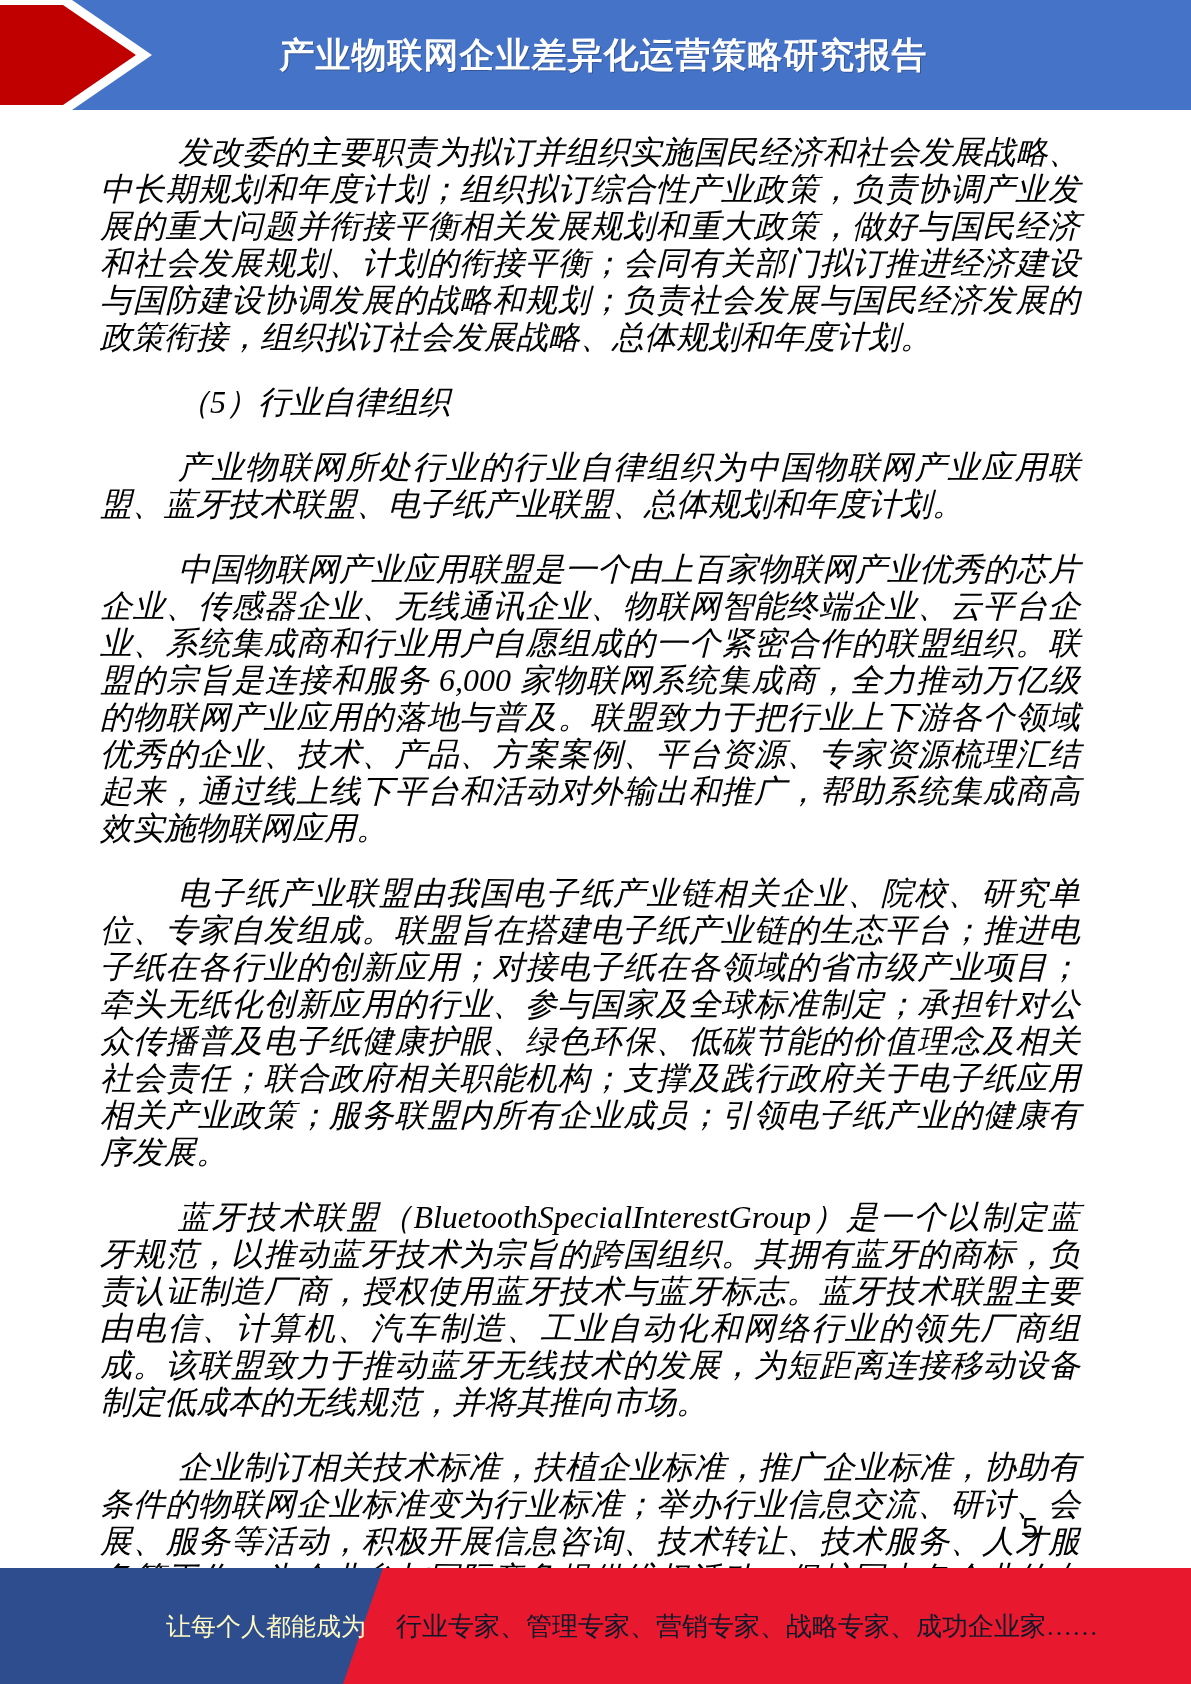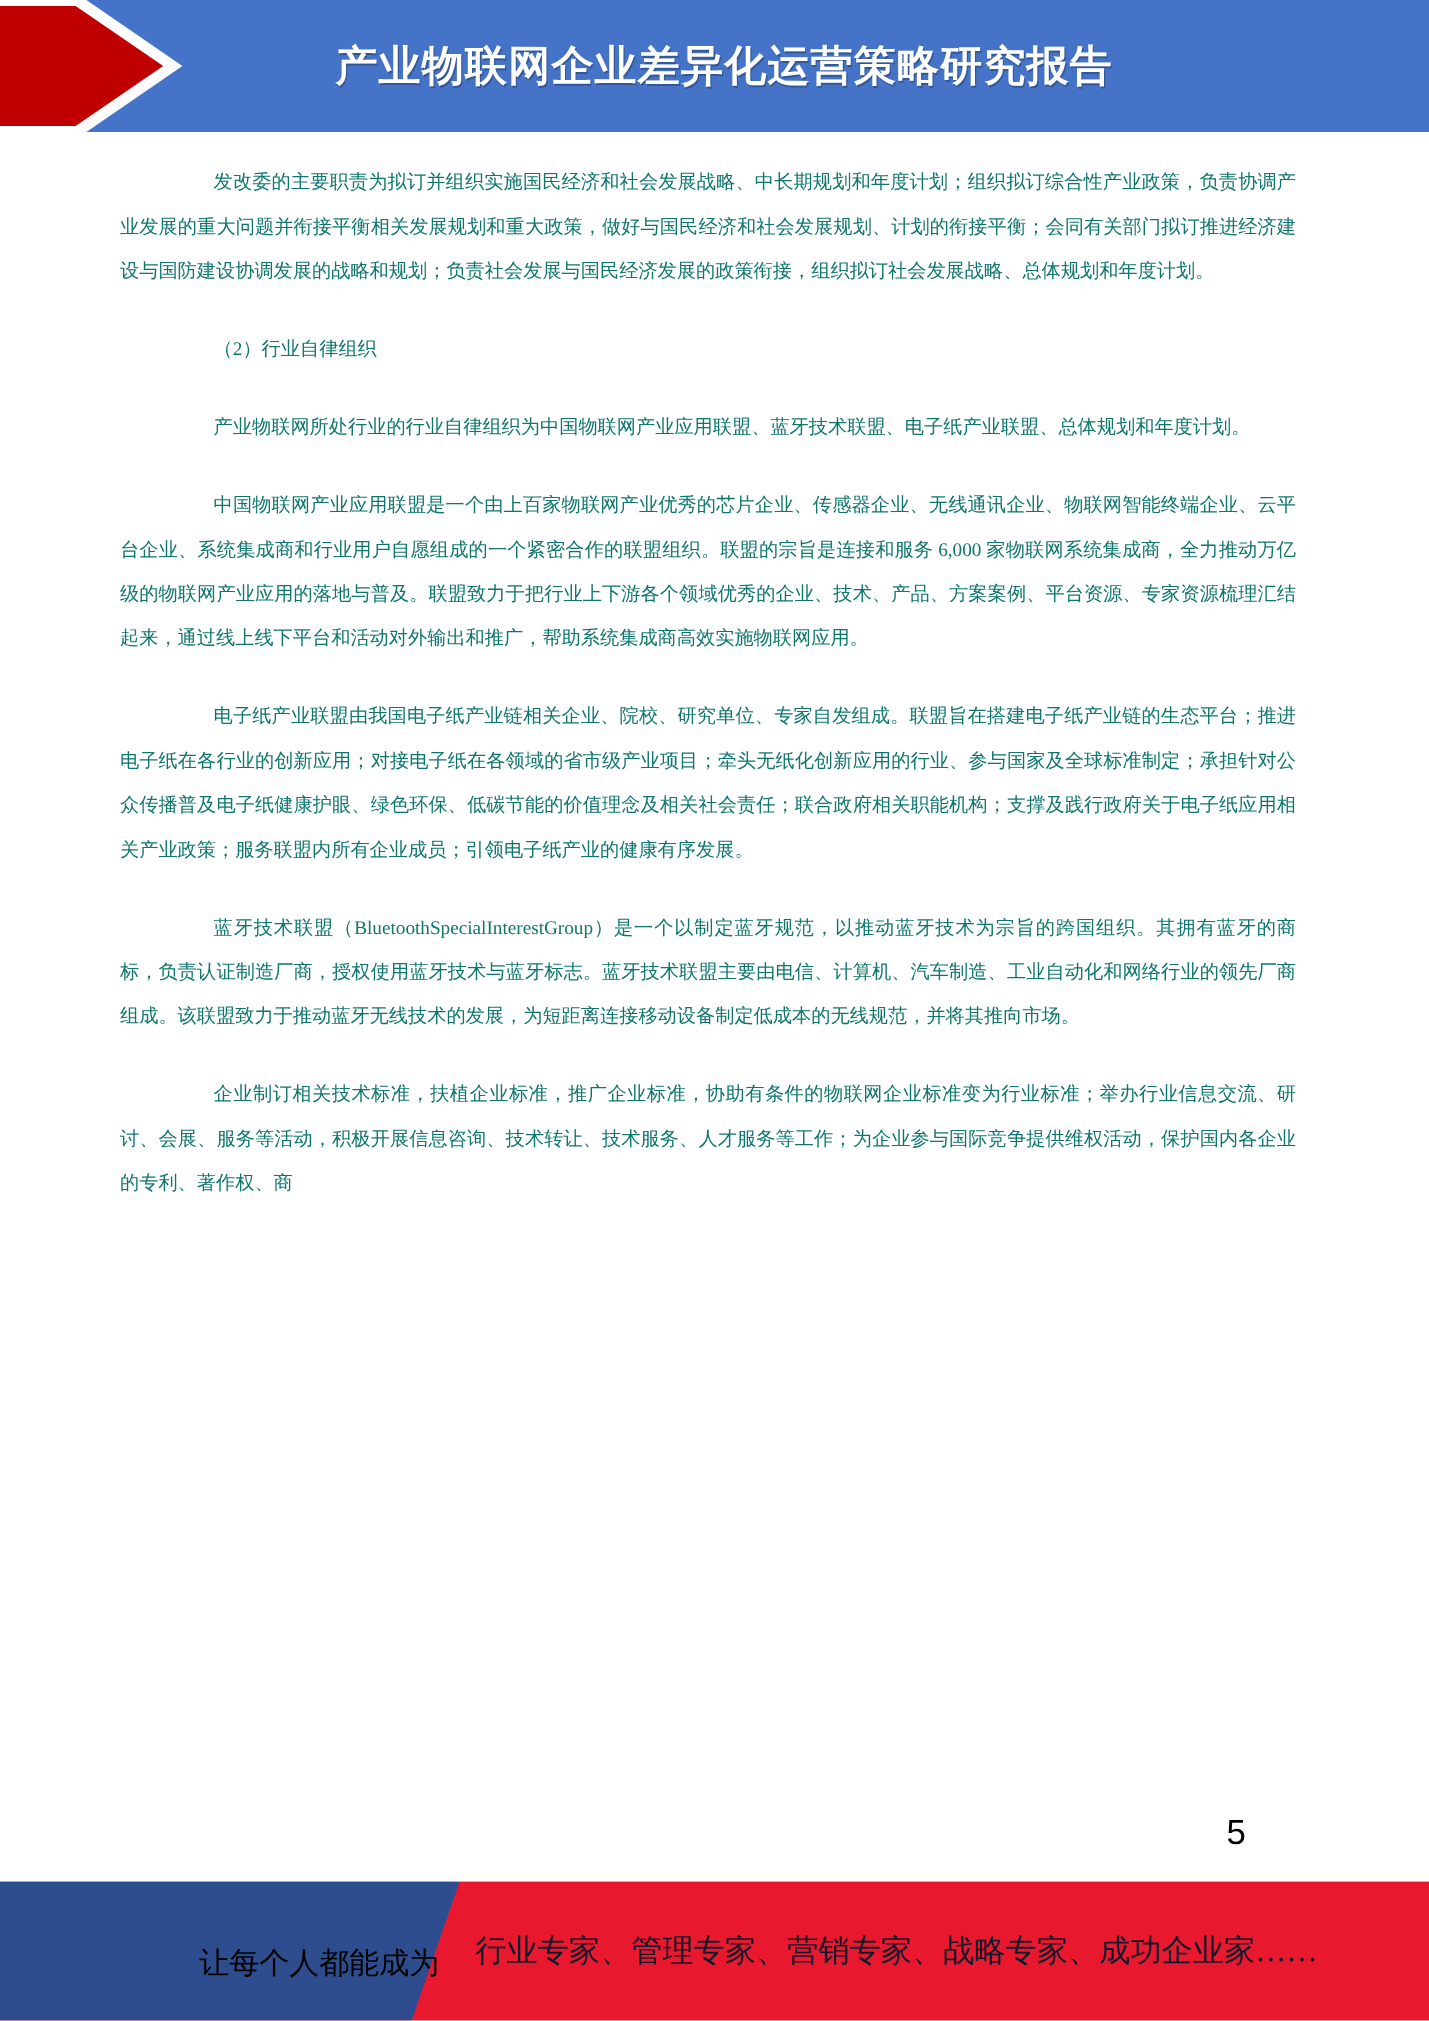--- a/index.html
+++ b/index.html
@@ -51,24 +51,25 @@
     text-shadow: 1px 1px 0 rgba(0,0,0,0.25);
     padding-left: 16px;
   }
 
   
   .body-text {
     position: absolute;
     top: 134px;
     left: 100px;
     width: 980px;
-    color: #0f766e;
-    font-size: 16px;
+    color: #000000;
+    font-size: 32px;
     line-height: 37px;
     text-align: justify;
+    font-style: italic;
   }
   .body-text p {
     margin: 0 0 28px 0;
     text-indent: 78px;
   }
 
   
   .page-number {
     position: absolute;
     left: 1022px;
@@ -94,24 +95,23 @@
     width: 400px;
     height: 116px;
     background: #2e4d8e;
     clip-path: polygon(0 0, 383px 0, 343px 100%, 0 100%);
   }
   .footer-slogan-left {
     position: absolute;
     left: 166px;
     top: 50%;
     transform: translateY(-50%);
-    color: #000000;
+    color: #fef9c3;
     font-size: 25px;
     white-space: nowrap;
-    margin-top: 10px;
   }
   .footer-slogan-right {
     position: absolute;
     left: 396px;
     top: 50%;
     transform: translateY(-50%);
     color: #0f172a;
     font-size: 26px;
     white-space: nowrap;
   }
@@ -124,21 +124,21 @@
   <header class="banner">
     <svg class="banner-arrow" viewBox="0 0 160 110" xmlns="http://www.w3.org/2000/svg" aria-hidden="true">
       <polygon points="0,0 72,0 152,55 72,110 0,110" fill="#ffffff"></polygon>
       <polygon points="0,5 63,5 136,55 63,105 0,105" fill="#c00000"></polygon>
     </svg>
     <h1 class="banner-title">产业物联网企业差异化运营策略研究报告</h1>
   </header>
 
   <main class="body-text">
     <p>发改委的主要职责为拟订并组织实施国民经济和社会发展战略、中长期规划和年度计划；组织拟订综合性产业政策，负责协调产业发展的重大问题并衔接平衡相关发展规划和重大政策，做好与国民经济和社会发展规划、计划的衔接平衡；会同有关部门拟订推进经济建设与国防建设协调发展的战略和规划；负责社会发展与国民经济发展的政策衔接，组织拟订社会发展战略、总体规划和年度计划。</p>
-    <p>（2）行业自律组织</p>
+    <p>（5）行业自律组织</p>
     <p>产业物联网所处行业的行业自律组织为中国物联网产业应用联盟、蓝牙技术联盟、电子纸产业联盟、总体规划和年度计划。</p>
     <p>中国物联网产业应用联盟是一个由上百家物联网产业优秀的芯片企业、传感器企业、无线通讯企业、物联网智能终端企业、云平台企业、系统集成商和行业用户自愿组成的一个紧密合作的联盟组织。联盟的宗旨是连接和服务 6,000 家物联网系统集成商，全力推动万亿级的物联网产业应用的落地与普及。联盟致力于把行业上下游各个领域优秀的企业、技术、产品、方案案例、平台资源、专家资源梳理汇结起来，通过线上线下平台和活动对外输出和推广，帮助系统集成商高效实施物联网应用。</p>
     <p>电子纸产业联盟由我国电子纸产业链相关企业、院校、研究单位、专家自发组成。联盟旨在搭建电子纸产业链的生态平台；推进电子纸在各行业的创新应用；对接电子纸在各领域的省市级产业项目；牵头无纸化创新应用的行业、参与国家及全球标准制定；承担针对公众传播普及电子纸健康护眼、绿色环保、低碳节能的价值理念及相关社会责任；联合政府相关职能机构；支撑及践行政府关于电子纸应用相关产业政策；服务联盟内所有企业成员；引领电子纸产业的健康有序发展。</p>
     <p>蓝牙技术联盟（BluetoothSpecialInterestGroup）是一个以制定蓝牙规范，以推动蓝牙技术为宗旨的跨国组织。其拥有蓝牙的商标，负责认证制造厂商，授权使用蓝牙技术与蓝牙标志。蓝牙技术联盟主要由电信、计算机、汽车制造、工业自动化和网络行业的领先厂商组成。该联盟致力于推动蓝牙无线技术的发展，为短距离连接移动设备制定低成本的无线规范，并将其推向市场。</p>
     <p>企业制订相关技术标准，扶植企业标准，推广企业标准，协助有条件的物联网企业标准变为行业标准；举办行业信息交流、研讨、会展、服务等活动，积极开展信息咨询、技术转让、技术服务、人才服务等工作；为企业参与国际竞争提供维权活动，保护国内各企业的专利、著作权、商</p>
   </main>
 
   <div class="page-number">5</div>
 
   <footer class="footer">

